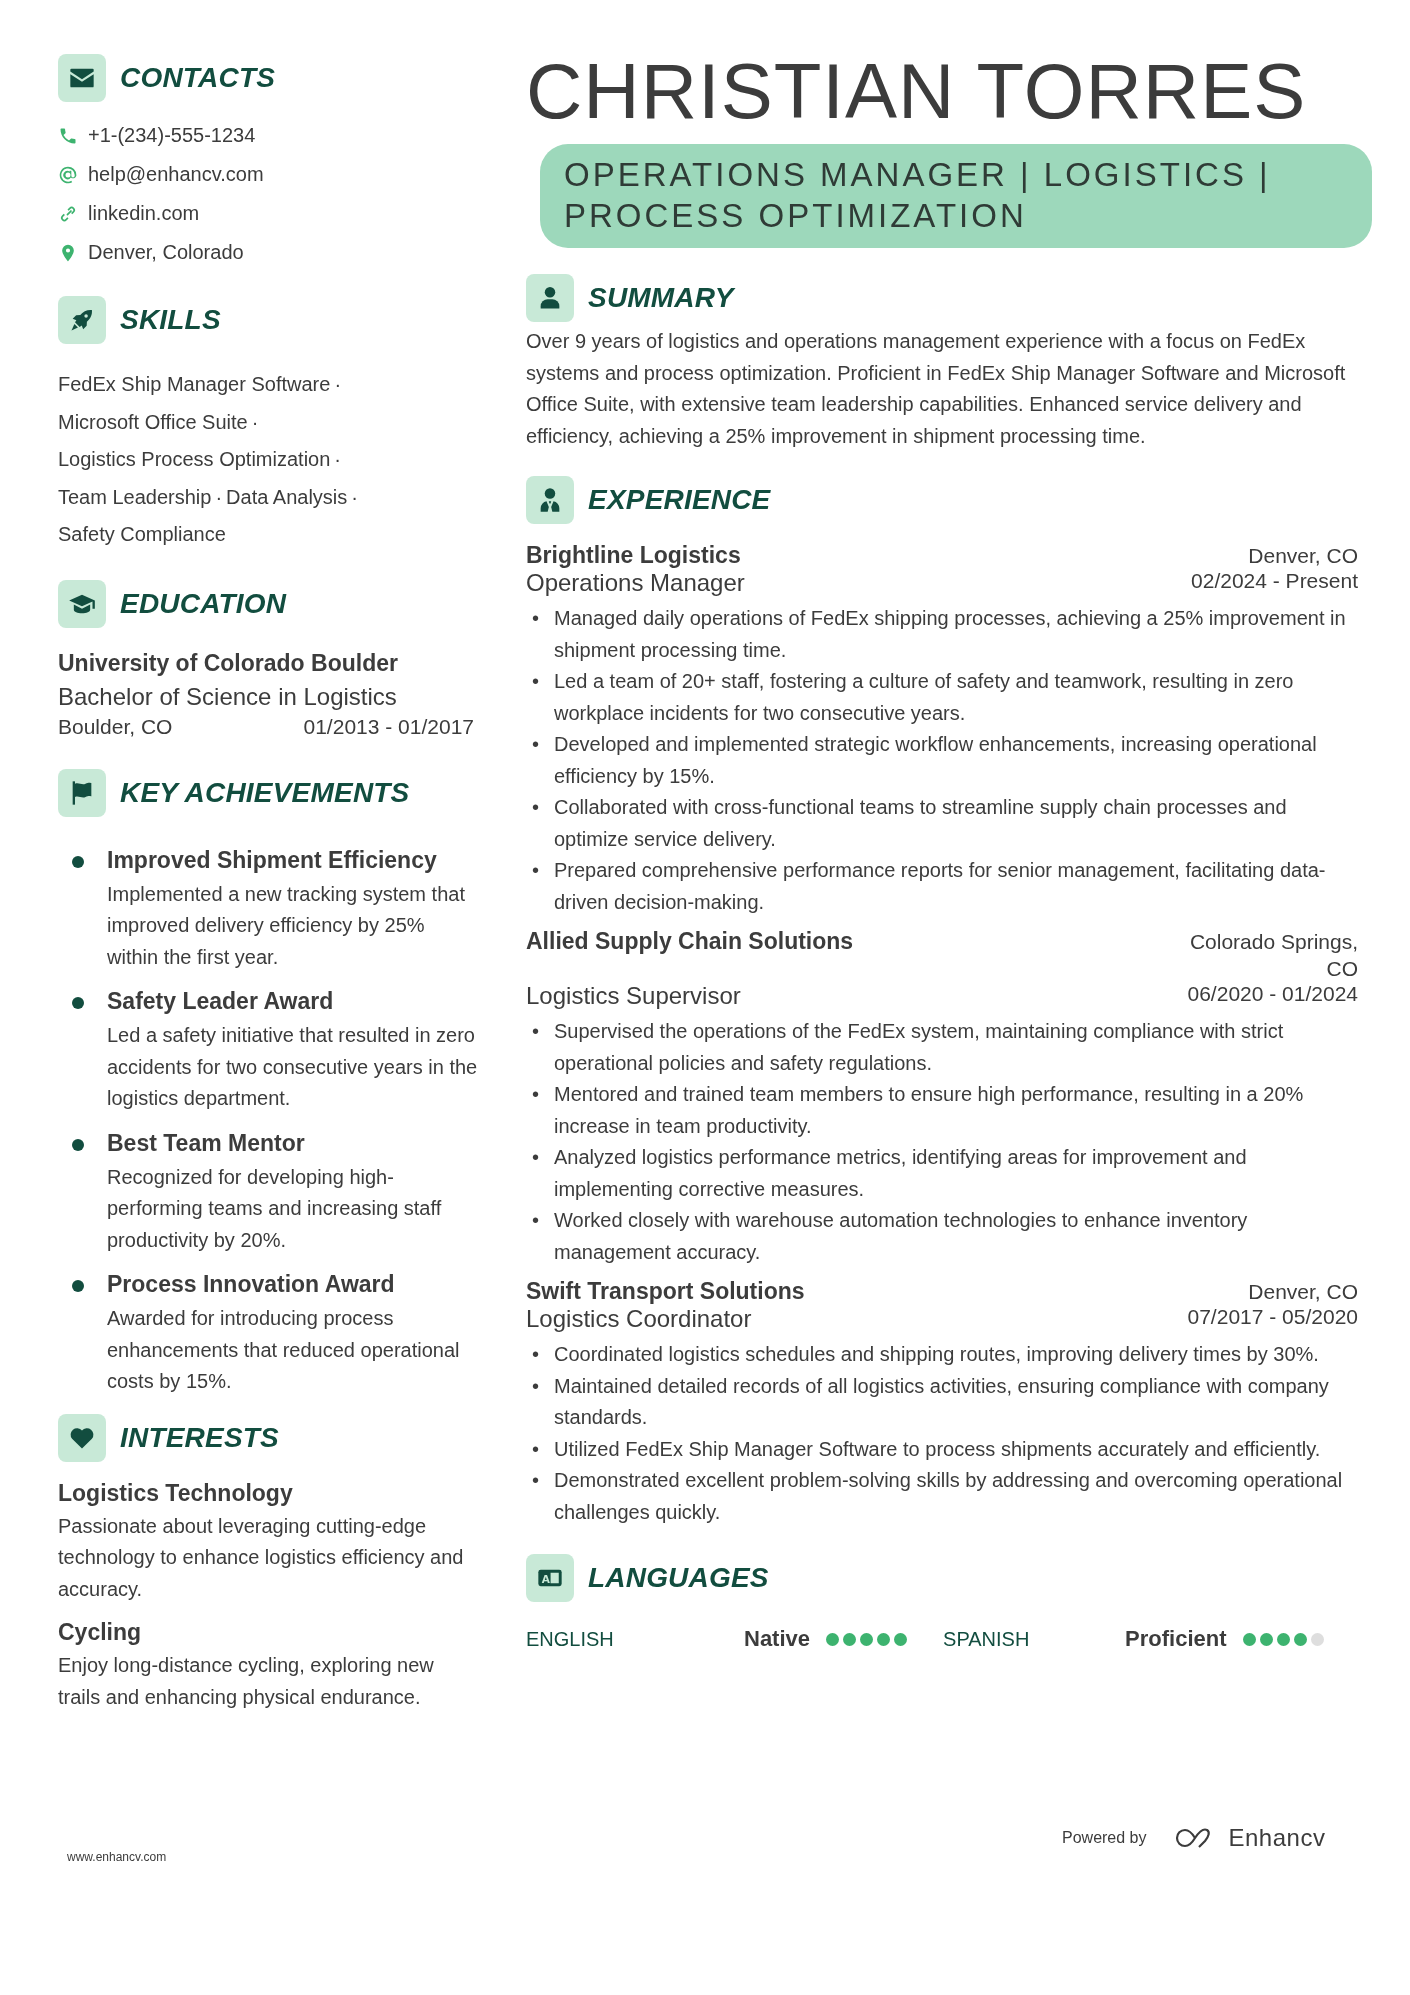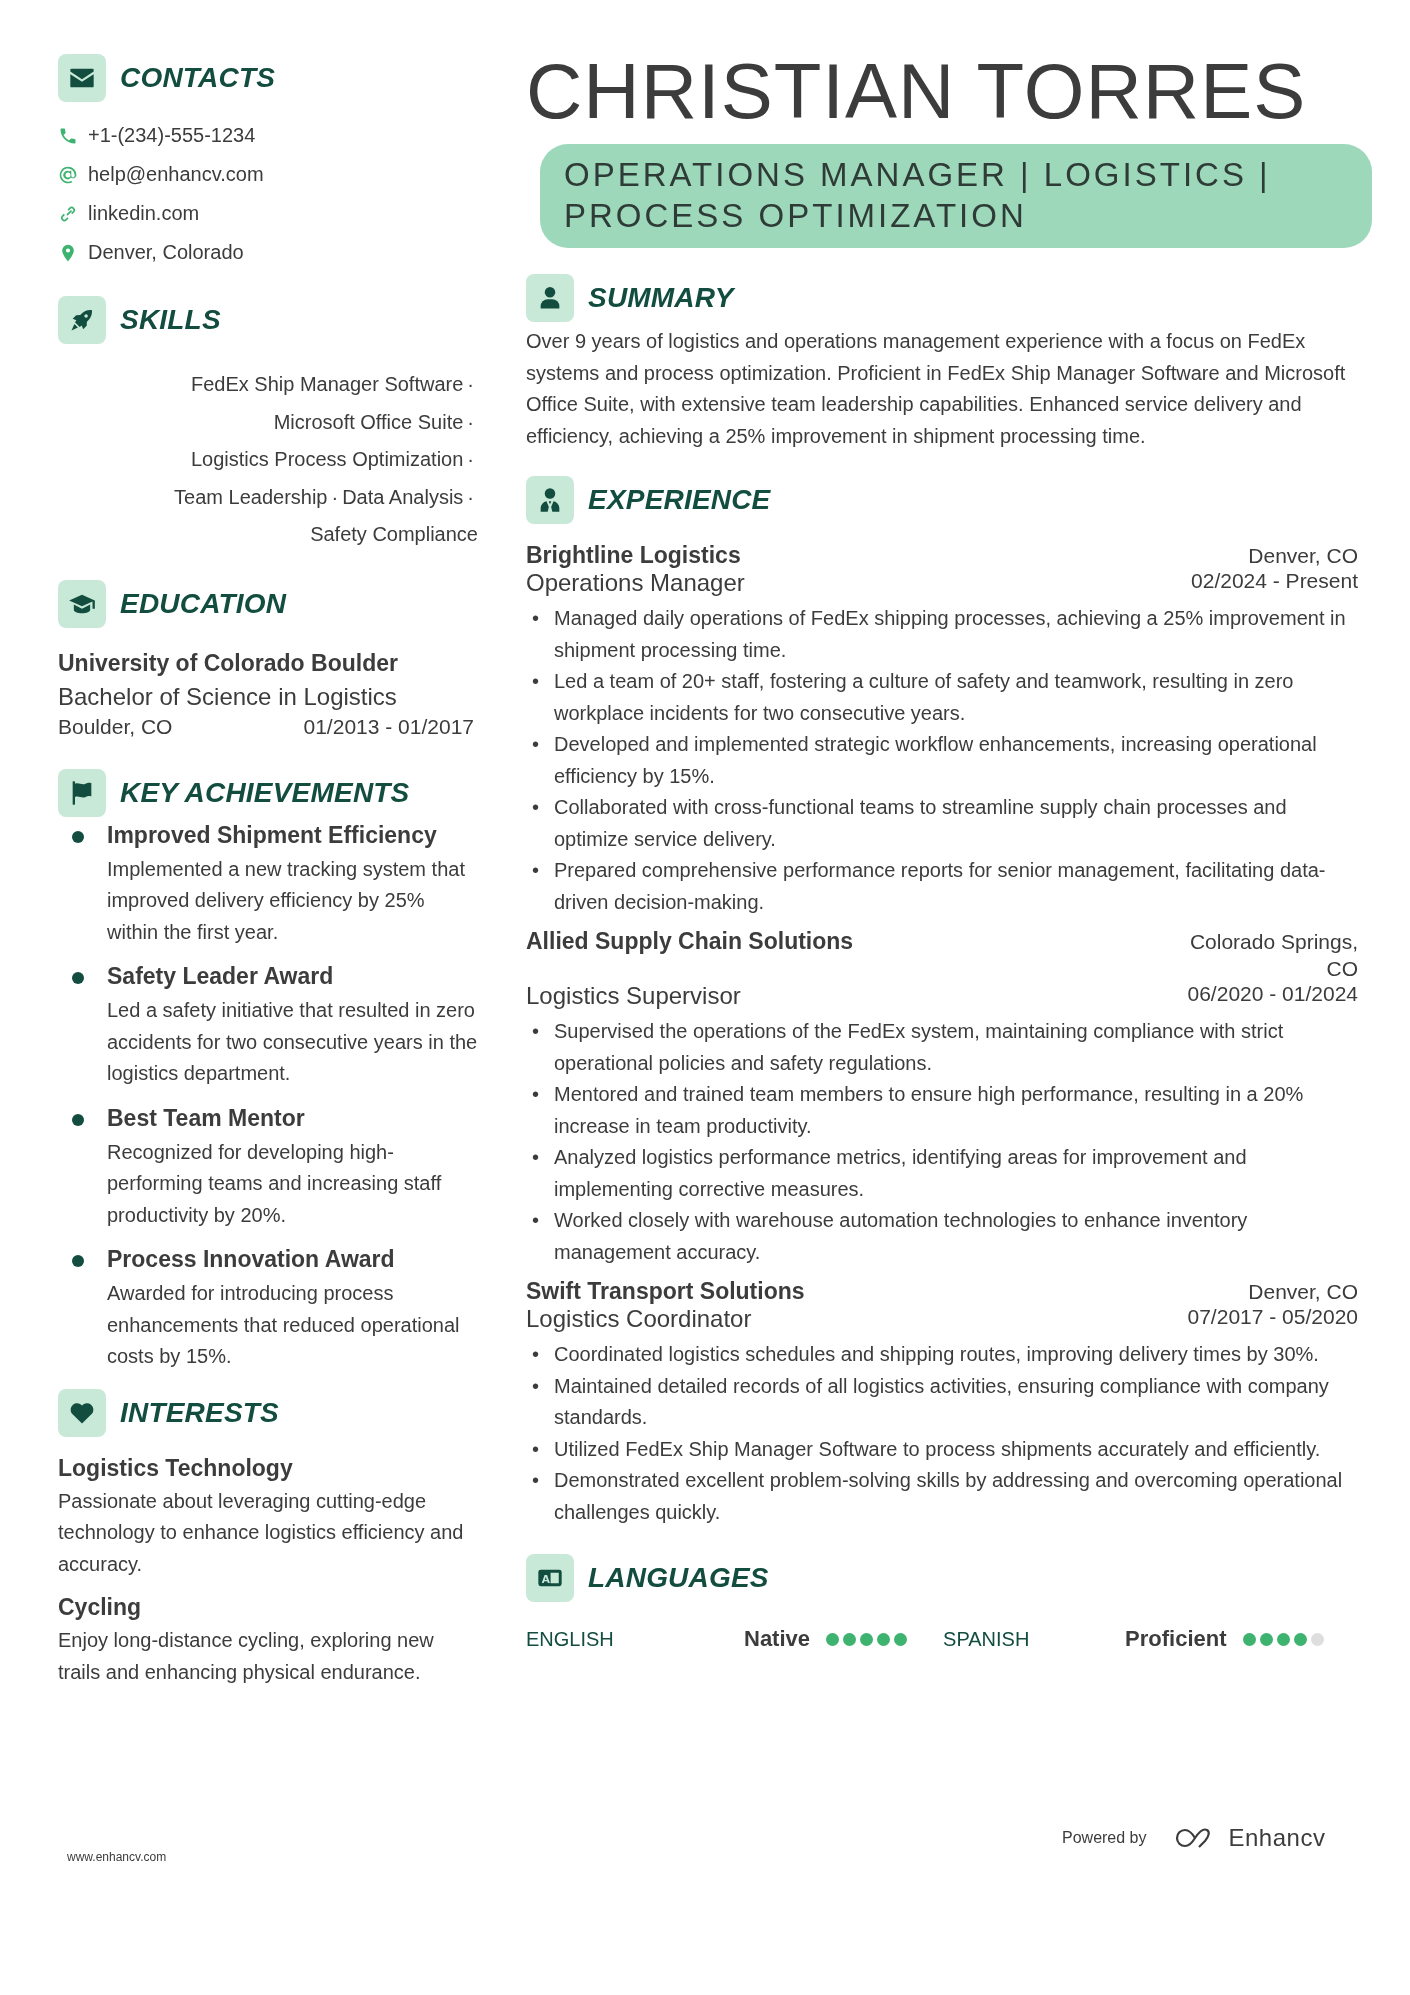--- a/index.html
+++ b/index.html
@@ -17,30 +17,30 @@
   .sec-icon { width: 48px; height: 48px; border-radius: 8px; background: #c8e9d7; display: flex; align-items: center; justify-content: center; flex-shrink: 0; }
   .sec-icon svg { width: 28px; height: 28px; fill: #124d3f; }
   .sec-title { margin-left: 14px; font-size: 28px; font-weight: 700; color: #124d3f; letter-spacing: 0.2px; font-style: italic; }
 
   
   .contacts { margin-top: 14px; }
   .contact-row { display: flex; align-items: center; height: 39px; font-size: 20px; color: #3c3c3c; }
   .contact-row svg { width: 20px; height: 20px; fill: #3db36f; margin-right: 10px; flex-shrink: 0; }
 
   
-  .skills { margin-top: 22px; font-size: 20px; line-height: 37.5px; color: #3c3c3c; text-align: right; }
+  .skills { margin-top: 22px; font-size: 20px; line-height: 37.5px; color: #3c3c3c; }
   .skills .dot { margin: 0 4px 0 4px; }
 
   
   .edu-school { margin-top: 22px; font-size: 23px; font-weight: 700; color: #3c3c3c; }
   .edu-degree { font-size: 24px; margin-top: 6px; color: #3c3c3c; }
   .edu-meta { display: flex; justify-content: space-between; font-size: 21px; margin-top: 4px; width: 416px; }
 
   
-  .ach-list { margin-top: 4px; }
+  .ach-list { margin-top: 29px; }
   .ach { position: relative; padding-left: 49px; margin-bottom: 14px; }
   .ach .bullet { position: absolute; left: 14px; top: 10px; width: 12px; height: 12px; border-radius: 50%; background: #124d3f; }
   .ach-title { font-size: 23px; font-weight: 700; color: #3c3c3c; line-height: 29px; }
   .ach-desc { font-size: 20px; line-height: 31.5px; color: #3c3c3c; margin-top: 4px; }
 
   
   .int-title { font-size: 23px; font-weight: 700; color: #3c3c3c; margin-top: 18px; }
   .int-desc { font-size: 20px; line-height: 31.5px; margin-top: 4px; }
 
   

